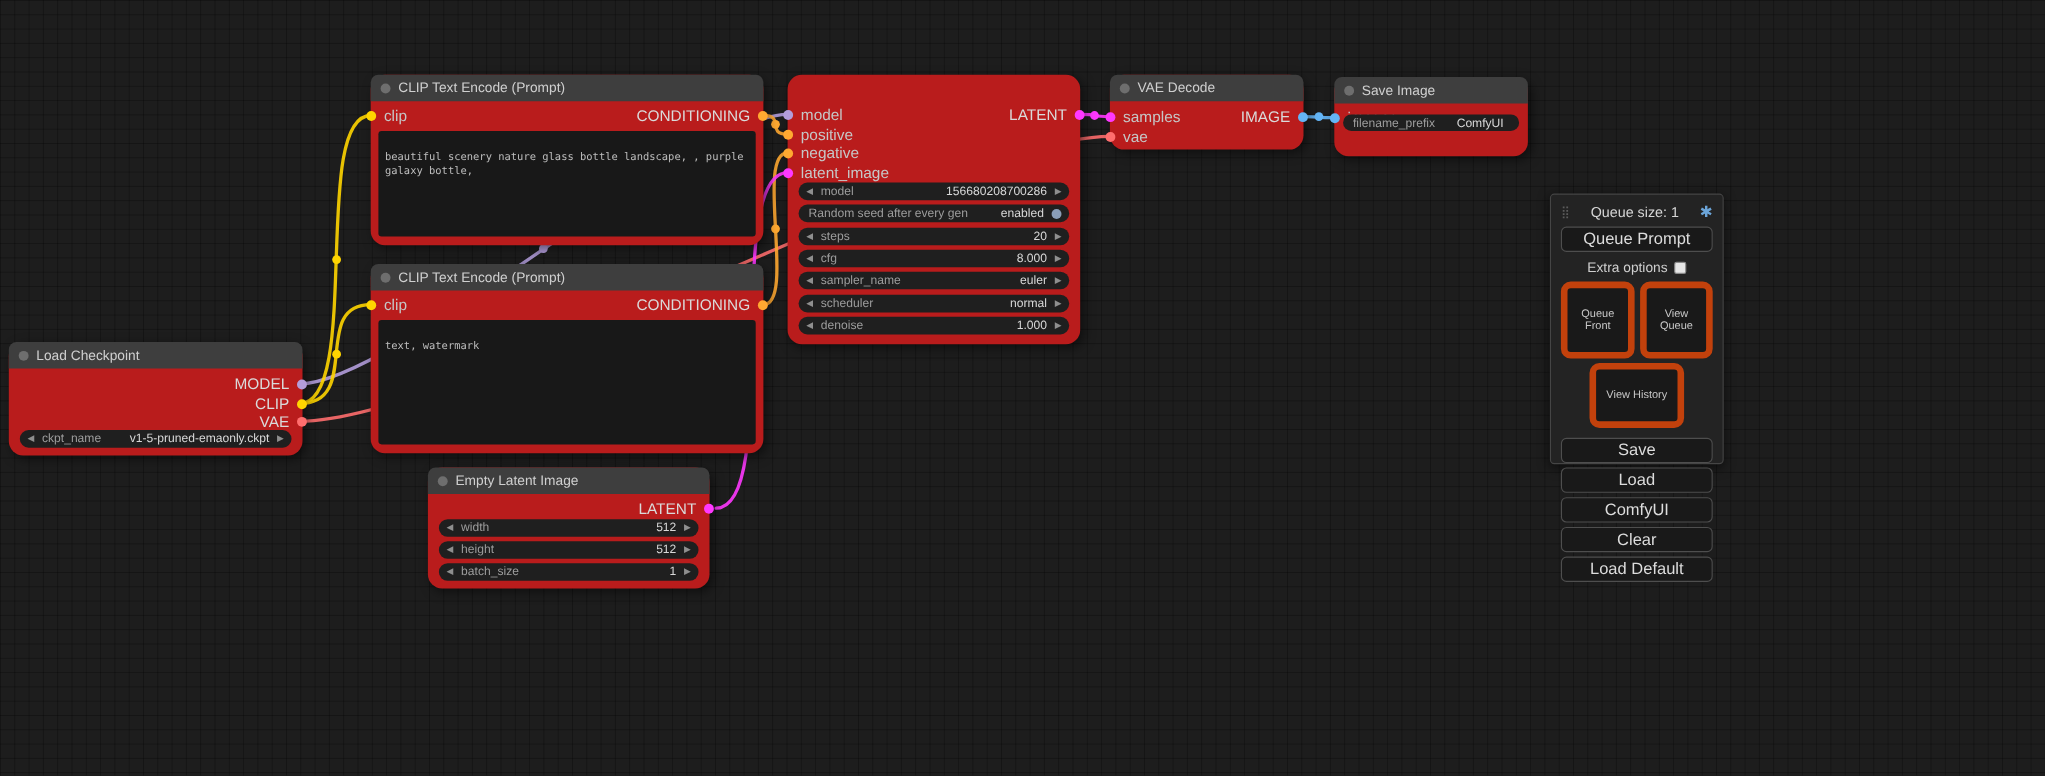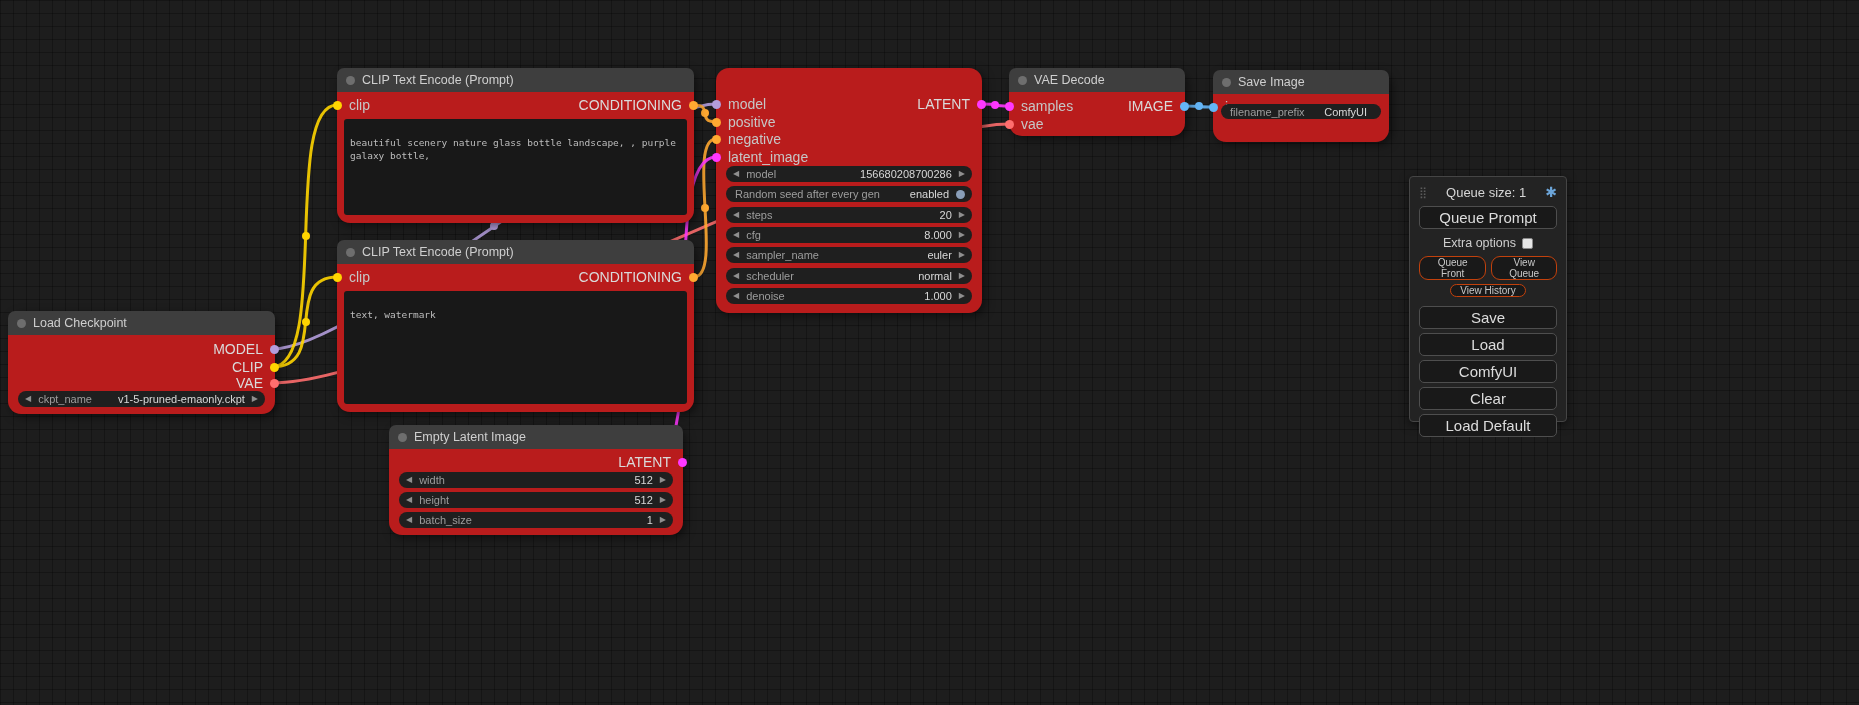--- a/index.html
+++ b/index.html
@@ -51,22 +51,22 @@
   .gear{font-size:14px;cursor:pointer;}
   .btn{display:block;width:100%;background:#191919;border:1px solid #4e4e4e;border-radius:5px;
        color:#dcdcdc;font-size:15px;font-family:inherit;text-align:center;padding:1px 0;
        margin-top:4px;cursor:pointer;line-height:19px;}
   .btn-queue{margin-top:5px;}
   .extra{display:flex;align-items:center;justify-content:center;gap:6px;font-size:12.5px;
          margin-top:7px;color:#cfcfcf;}
   .checkbox{width:11px;height:11px;background:#e6e6e6;border:1px solid #8a8a8a;border-radius:2px;cursor:pointer;}
   .small-row{display:flex;justify-content:center;gap:5px;margin-top:6px;}
   .vh-row{display:flex;justify-content:center;margin-top:4px;}
-  .btn-sm{background:#191919;border:1px solid #c2410c;border-radius:9px;color:#c8c8c8;
-          font-size:10px;font-family:inherit;padding:0 9px;cursor:pointer;}
+  .btn-sm{background:#191919;border:6px solid #c2410c;border-radius:9px;color:#c8c8c8;
+          font-size:10px;font-family:inherit;padding:18px 9px;cursor:pointer;}
   .big-group{margin-top:9px;}
 </style>
 </head>
 <body>
 
 <svg class="wires" width="1859" height="705">
   <path d="M272,349 C360,349 628,104 716,104" stroke="#B39DDB"></path>
   <path d="M272,367 C330,367 282,105 337,105" stroke="#FFD500"></path>
   <path d="M272,367 C330,367 282,277 337,277" stroke="#FFD500"></path>
   <path d="M272,383 C420,383 868,124 1009,124" stroke="#FF6E6E"></path>
@@ -227,21 +227,21 @@
   <div class="srow" style="top:30px">
     <span class="sdot in" style="background-color: rgb(100, 181, 246);"></span>
     <span class="slabel in">images</span>
   </div>
   <div class="widget no-arrows" style="top:34px;left:8px;right:8px;height:15px">
     <span class="wlabel">filename_prefix</span>
     <span class="wvalue">ComfyUI</span>
   </div>
 </div>
 
-<div class="node" style="left:389px;top:425px;width:294px;height:110px">
+<div class="node" style="left:389px;top:425px;width:256px;height:110px">
   <div class="ntitle">
     <span class="tdot"></span>
     <span>Empty Latent Image</span>
   </div>
   <div class="srow" style="top:30px">
     <span class="slabel out">LATENT</span>
     <span class="sdot out" style="background-color: rgb(255, 56, 255);"></span>
   </div>
   <div class="widget" style="top:47px">
     <span class="arrow">◀</span>

